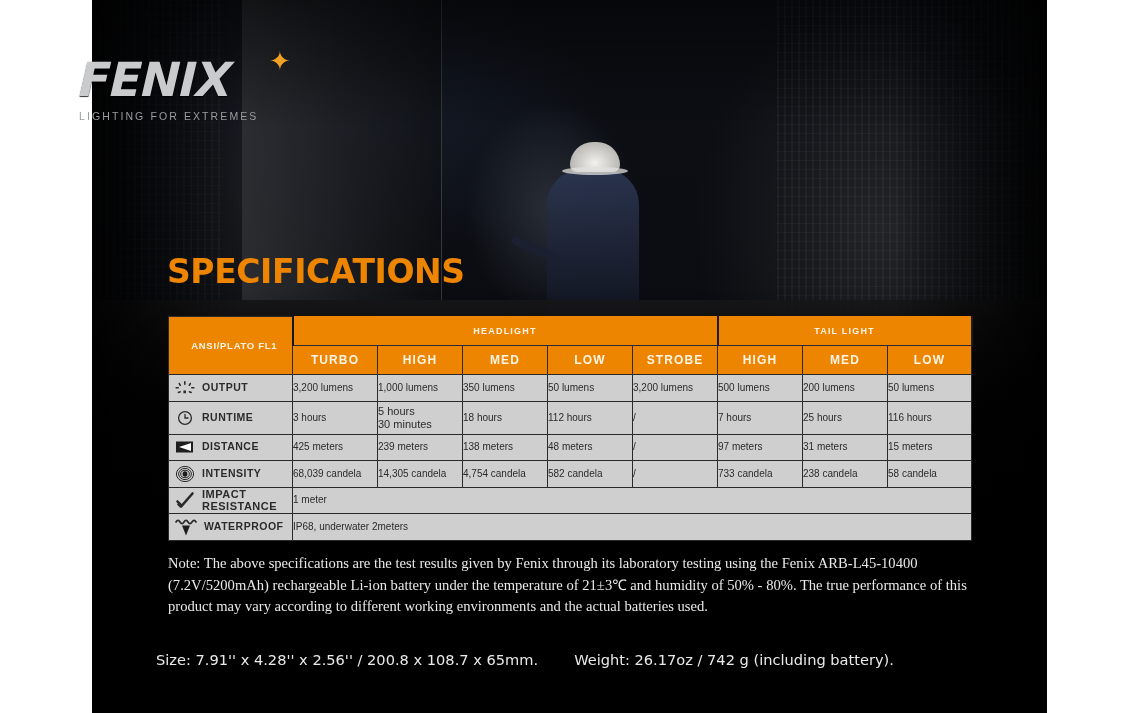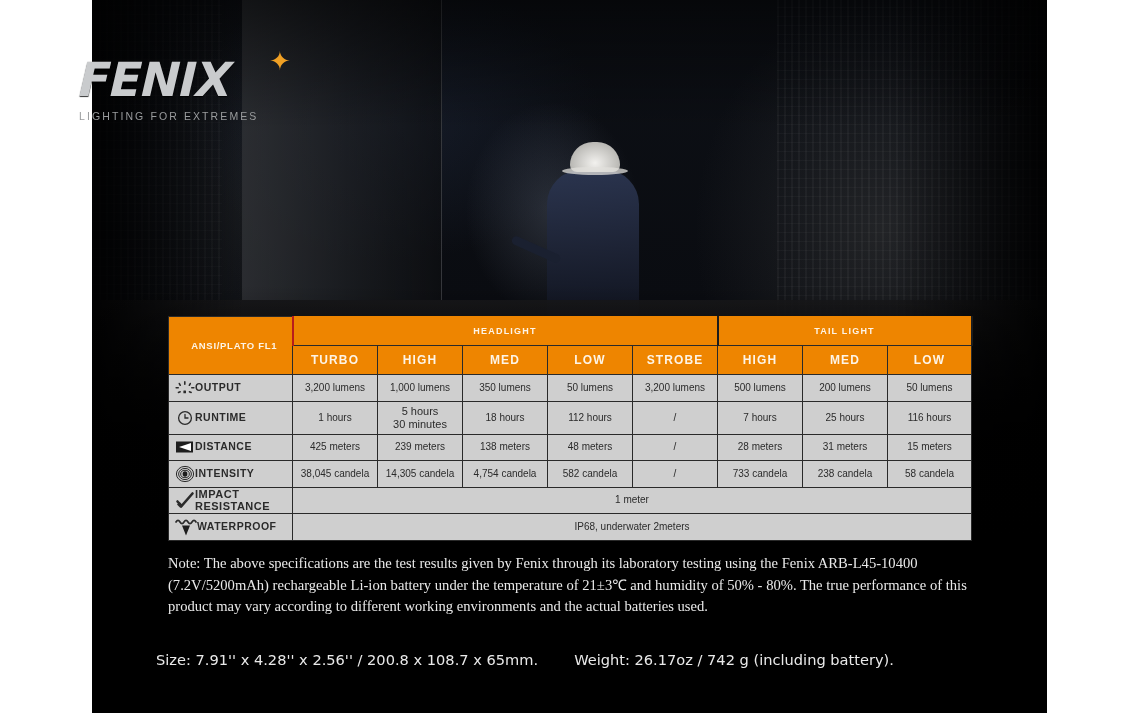--- a/index.html
+++ b/index.html
@@ -116,43 +116,43 @@
   }
 
   
   .tbl-wrap { position: absolute; left: 168px; top: 316px; width: 803px; }
   table { width: 803px; border-collapse: collapse; table-layout: fixed; }
   td, th { border: 1px solid #2a2a2a; padding: 0; }
 
   .or { background: #ee8500; color: #fdf4e6; font-weight: 700; text-align: center; }
   .grp {
     font-size: 9px; letter-spacing: 1.2px; height: 29px;
-    border-left: 2px solid #b91c1c; border-right: 2px solid #1c1c1c;
+    border-left: 2px solid #0f172a; border-right: 2px solid #1c1c1c;
     border-top: 1px solid #ee8500;
   }
   .mode { font-size: 12px; letter-spacing: 1.1px; height: 29px; }
   .ansi {
     background: #ee8500; color: #fdf4e6; font-weight: 700;
     font-size: 9.5px; letter-spacing: .7px; text-align: center;
     vertical-align: middle;
     padding-left: 8px;
   }
   .cell {
     background: #cfcfcf; color: #2b2b2b;
-    font-size: 10px; text-align: center; height: 26.5px;
+    font-size: 10px; height: 26.5px;
     vertical-align: middle; line-height: 1.18;
   }
   .cell.wide { height: 33px; }
   .lbl {
     background: #cfcfcf; color: #2b2b2b;
     font-size: 10.5px; font-weight: 700; letter-spacing: .5px;
     height: 26.5px; vertical-align: middle;
     padding-left: 6px;
   }
-  .lbl-in { display: flex; align-items: center; }
+  .lbl-in { display: flex; align-items: center; gap: 7px; }
   .lbl-in svg { flex: 0 0 auto; display: block; }
   .lbl-txt { line-height: 1.12; }
   .two-line { font-size: 11px; }
 
   
   .note {
     position: absolute; left: 168px; top: 553px; width: 806px;
     color: #e9e9e9; font-size: 14.6px; line-height: 21.5px;
     font-family: Liberation Serif, serif;
   }
@@ -179,20 +179,21 @@
     <div class="floor"></div>
     <div class="vignette"></div>
   </div>
 
   <div class="logo">
     <div class="logo-spark">✦</div>
     <div class="logo-word">FENIX</div>
     <div class="logo-sub">LIGHTING FOR EXTREMES</div>
   </div>
 
+  <div class="spec-title">SPECIFICATIONS</div>
 
   <div class="tbl-wrap">
   <table>
     <colgroup>
       <col style="width:124px">
       <col style="width:85px">
           <col style="width:85px">
           <col style="width:85px">
       <col style="width:85px">
           <col style="width:85px">
@@ -254,21 +255,21 @@
           <span class="lbl-in">
             <span>
               <svg width="20" height="16" viewBox="0 0 20 16">
                 <circle cx="10" cy="8" r="6.4" fill="none" stroke="#2b2b2b" stroke-width="1.3"></circle>
                 <path d="M10 4.3 V8 H13" fill="none" stroke="#2b2b2b" stroke-width="1.3" stroke-linecap="round"></path>
               </svg>
             </span>
             <span class="lbl-txt">RUNTIME</span>
           </span>
         </td>
-        <td class="cell wide">1 hours</td>
+        <td class="cell wide">3 hours</td>
         <td class="cell wide two-line"><span>5 hours</span><br><span>30 minutes</span></td>
         <td class="cell wide">18 hours</td>
         <td class="cell wide">112 hours</td>
         <td class="cell wide">/</td>
         <td class="cell wide">7 hours</td>
         <td class="cell wide">25 hours</td>
         <td class="cell wide">116 hours</td>
       </tr>
 
       <tr>
@@ -281,42 +282,42 @@
               </svg>
             </span>
             <span class="lbl-txt">DISTANCE</span>
           </span>
         </td>
         <td class="cell">425 meters</td>
         <td class="cell">239 meters</td>
         <td class="cell">138 meters</td>
         <td class="cell">48 meters</td>
         <td class="cell">/</td>
-        <td class="cell">28 meters</td>
+        <td class="cell">97 meters</td>
         <td class="cell">31 meters</td>
         <td class="cell">15 meters</td>
       </tr>
 
       <tr>
         <td class="lbl">
           <span class="lbl-in">
             <span>
               <svg width="20" height="18" viewBox="0 0 20 18">
                 <g fill="none" stroke="#2b2b2b" stroke-width="1">
                   <ellipse cx="10" cy="9" rx="8.6" ry="7.6"></ellipse>
                   <ellipse cx="10" cy="9" rx="6.4" ry="5.6"></ellipse>
                   <ellipse cx="10" cy="9" rx="4.3" ry="3.7"></ellipse>
                 </g>
                 <ellipse cx="10" cy="9" rx="2.4" ry="2.8" fill="#1d1d1d"></ellipse>
               </svg>
             </span>
             <span class="lbl-txt">INTENSITY</span>
           </span>
         </td>
-        <td class="cell">38,045 candela</td>
+        <td class="cell">68,039 candela</td>
         <td class="cell">14,305 candela</td>
         <td class="cell">4,754 candela</td>
         <td class="cell">582 candela</td>
         <td class="cell">/</td>
         <td class="cell">733 candela</td>
         <td class="cell">238 candela</td>
         <td class="cell">58 candela</td>
       </tr>
 
       <tr>

